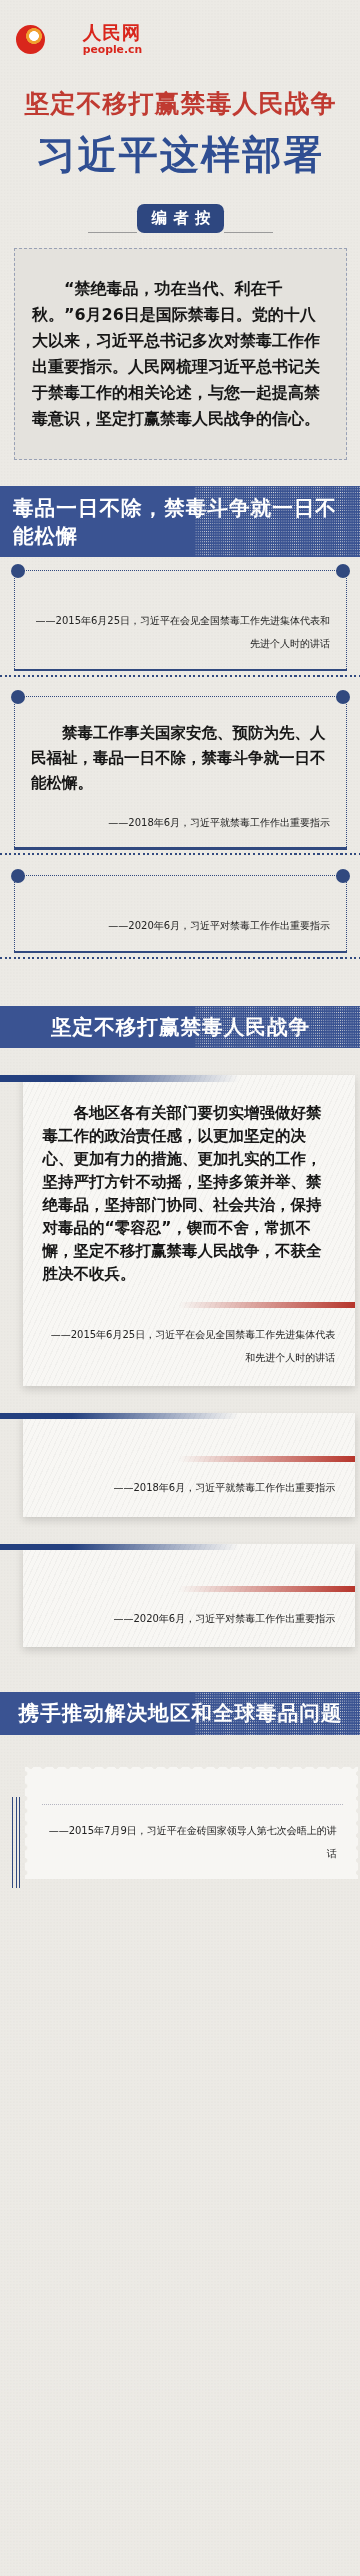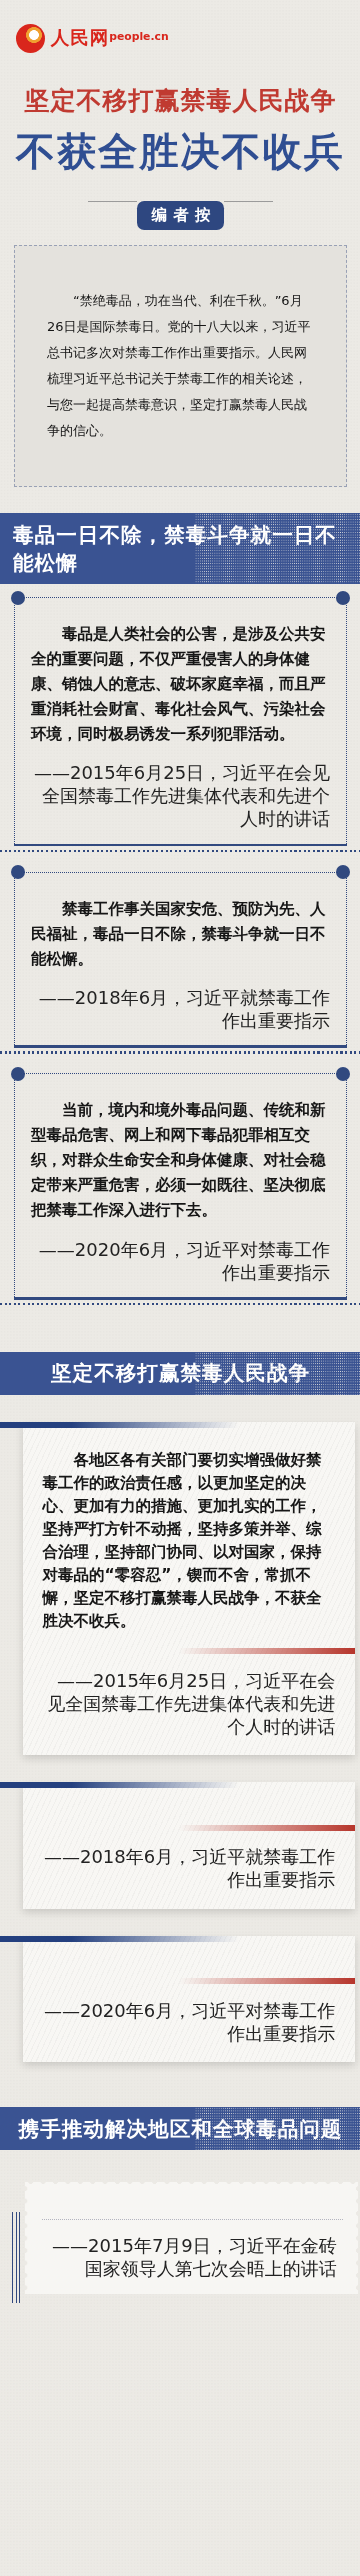--- a/index.html
+++ b/index.html
@@ -15,43 +15,43 @@
     background:#eceae5;
     background-image:radial-gradient(rgba(0,0,0,0.028) 0.5px, transparent 0.6px);
     background-size:3.1px 3.1px;
   }
   
   .logo-row { display:flex; align-items:center; gap:6.2px; padding:24px 0 0 15.5px; }
   .logo-ball {
     width:29px; height:29px; border-radius:50%;
     background:radial-gradient(circle at 62% 38%, #ffffff 0 4.6px, #f0a030 5.2px 7.7px, #d9261c 8.2px 100%);
   }
-  .logo-text { display:flex; flex-direction:row; line-height:1; }
+  .logo-text { display:flex; flex-direction:column; line-height:1;margin-left:32px; }
   .logo-cn { color:#d9261c; font-size:18.5px; font-weight:bold; letter-spacing:1px; }
   .logo-en { color:#d9261c; font-size:10.8px; font-weight:bold; margin-top:2.6px; }
   .title-red {
     margin:31px 5.2px 0; text-align:center; color:#c03a31;
     font-size:25px; font-weight:800; letter-spacing:1px;
   }
   .title-blue {
     margin:8.2px 2.6px 0; text-align:center; color:#2f4e92;
     font-size:39px; font-weight:800; letter-spacing:2.1px;
   }
-  .badge-row { display:flex; align-items:flex-start; justify-content:center; gap:0; margin-top:21.6px; }
+  .badge-row { display:flex; align-items:flex-end; justify-content:center; gap:0; margin-top:21.6px; }
   .badge-line { width:49px; height:1px; background:#9b9b9b; }
   .badge {
     background:#2e4780; color:#ffffff; font-size:15.5px; font-weight:bold;
     letter-spacing:6.2px; padding:4.1px 7.2px 4.1px 14.4px; border-radius:7.2px;
   }
   
   .editor-box {
     margin:15.5px 14.4px 0; background:#e4e2dd;
     border:1px dashed #99a1b5; padding:27px 16.5px;
   }
-  .editor-box p { margin:15px; font-size:13px; line-height:26px; font-weight:400; text-indent:2em; }
+  .editor-box p { margin:0; font-size:16px; line-height:26px; font-weight:700; text-indent:2em; }
   
   .banner {
     background:#3a5392; color:#ffffff; font-weight:800; font-size:20.6px;
     padding:7.2px 13px; position:relative; overflow:hidden; letter-spacing:1px;
   }
   .banner .speckle {
     position:absolute; top:0; right:0; bottom:0; width:46%;
     background-image:radial-gradient(rgba(236,234,229,0.95) 0.5px, transparent 0.7px),
                      radial-gradient(rgba(236,234,229,0.7) 0.5px, transparent 0.6px);
     background-size:2.1px 2.6px, 3.6px 3.1px; background-position:0 0, 1px 1.5px;
@@ -62,21 +62,21 @@
   
   .s1-quote {
     margin:13px 14.4px 0; position:relative;
     border-left:1.5px dotted #31497f; border-right:1.5px dotted #31497f; border-top:1.5px dotted #31497f;
     padding:24px 15.5px 13.4px;
   }
   .s1-quote .corner { position:absolute; top:-7.2px; width:14px; height:14px; border-radius:50%; background:#31497f; }
   .s1-quote .corner.left { left:-4.6px; }
   .s1-quote .corner.right { right:-4.6px; }
   .quote-text { margin:0; font-size:15.5px; line-height:25px; font-weight:600; text-indent:2em; }
-  .quote-source { margin:14.4px 0 0; font-size:18px; line-height:23px; text-align:right; color:#222222; font-weight:500; }
+  .quote-source { margin:14.4px 0 0; font-size:10px; line-height:23px; text-align:right; color:#222222; font-weight:500; }
   .s1-sep-solid { margin:0 14.4px; height:2.6px; background:#31497f; }
   .s1-sep-dots {
     margin-top:3.6px; height:2.1px;
     background-image:repeating-linear-gradient(to right, #31497f 0 2.1px, transparent 2.1px 4.6px);
   }
   .s1-gap { margin-top:19.6px; }
   
   .s2-card {
     margin:27px 6.2px 0 23px; position:relative;
     background:#f8f7f4;
@@ -122,72 +122,70 @@
 
   <header>
     <div class="logo-row">
       <span class="logo-ball"></span>
       <span class="logo-text">
         <span class="logo-cn">人民网</span>
         <span class="logo-en">people.cn</span>
       </span>
     </div>
     <h1 class="title-red">坚定不移打赢禁毒人民战争</h1>
-    <h2 class="title-blue">不获全胜决不收兵</h2>
+    <h2 class="title-blue">习近平这样部署</h2>
     <div class="badge-row">
       <span class="badge-line"></span>
       <span class="badge">编者按</span>
       <span class="badge-line"></span>
     </div>
   </header>
 
   <section class="editor-box">
     <p>“禁绝毒品，功在当代、利在千秋。”6月26日是国际禁毒日。党的十八大以来，习近平总书记多次对禁毒工作作出重要指示。人民网梳理习近平总书记关于禁毒工作的相关论述，与您一起提高禁毒意识，坚定打赢禁毒人民战争的信心。</p>
   </section>
 
   <div class="banner banner-1">
     <span>毒品一日不除，禁毒斗争就一日不能松懈</span>
     <span class="speckle"></span>
   </div>
 
   <div class="s1-quote">
     <span class="corner left"></span>
     <span class="corner right"></span>
-    <p class="quote-text">毒品是人类社会的公害，是涉及公共安全的重要问题，不仅严重侵害人的身体健康、销蚀人的意志、破坏家庭幸福，而且严重消耗社会财富、毒化社会风气、污染社会环境，同时极易诱发一系列犯罪活动。</p>
     <p class="quote-source">——2015年6月25日，习近平在会见全国禁毒工作先进集体代表和先进个人时的讲话</p>
   </div>
   <div class="s1-sep-solid"></div>
   <div class="s1-sep-dots"></div>
 
   <div class="s1-quote s1-gap">
     <span class="corner left"></span>
     <span class="corner right"></span>
     <p class="quote-text">禁毒工作事关国家安危、预防为先、人民福祉，毒品一日不除，禁毒斗争就一日不能松懈。</p>
     <p class="quote-source">——2018年6月，习近平就禁毒工作作出重要指示</p>
   </div>
   <div class="s1-sep-solid"></div>
   <div class="s1-sep-dots"></div>
 
   <div class="s1-quote s1-gap">
     <span class="corner left"></span>
     <span class="corner right"></span>
-    <p class="quote-text">当前，境内和境外毒品问题、传统和新型毒品危害、网上和网下毒品犯罪相互交织，对群众生命安全和身体健康、对社会稳定带来严重危害，必须一如既往、坚决彻底把禁毒工作深入进行下去。</p>
     <p class="quote-source">——2020年6月，习近平对禁毒工作作出重要指示</p>
   </div>
   <div class="s1-sep-solid"></div>
   <div class="s1-sep-dots"></div>
 
   <div class="banner banner-2">
     <span>坚定不移打赢禁毒人民战争</span>
     <span class="speckle"></span>
   </div>
 
   <div class="s2-card">
     <span class="s2-topbar"></span>
-    <p class="quote-text">各地区各有关部门要切实增强做好禁毒工作的政治责任感，以更加坚定的决心、更加有力的措施、更加扎实的工作，坚持严打方针不动摇，坚持多策并举、综合治理，坚持部门协同、以对国家，保持对毒品的“零容忍”，锲而不舍，常抓不懈，坚定不移打赢禁毒人民战争，不获全胜决不收兵。</p>
+    <p class="quote-text">各地区各有关部门要切实增强做好禁毒工作的政治责任感，以更加坚定的决心、更加有力的措施、更加扎实的工作，坚持严打方针不动摇，坚持多策并举、禁绝毒品，坚持部门协同、社会共治，保持对毒品的“零容忍”，锲而不舍，常抓不懈，坚定不移打赢禁毒人民战争，不获全胜决不收兵。</p>
     <div class="s2-redbar"></div>
     <p class="quote-source">——2015年6月25日，习近平在会见全国禁毒工作先进集体代表和先进个人时的讲话</p>
   </div>
 
   <div class="s2-card">
     <span class="s2-topbar"></span>
     <div class="s2-redbar"></div>
     <p class="quote-source">——2018年6月，习近平就禁毒工作作出重要指示</p>
   </div>
 

